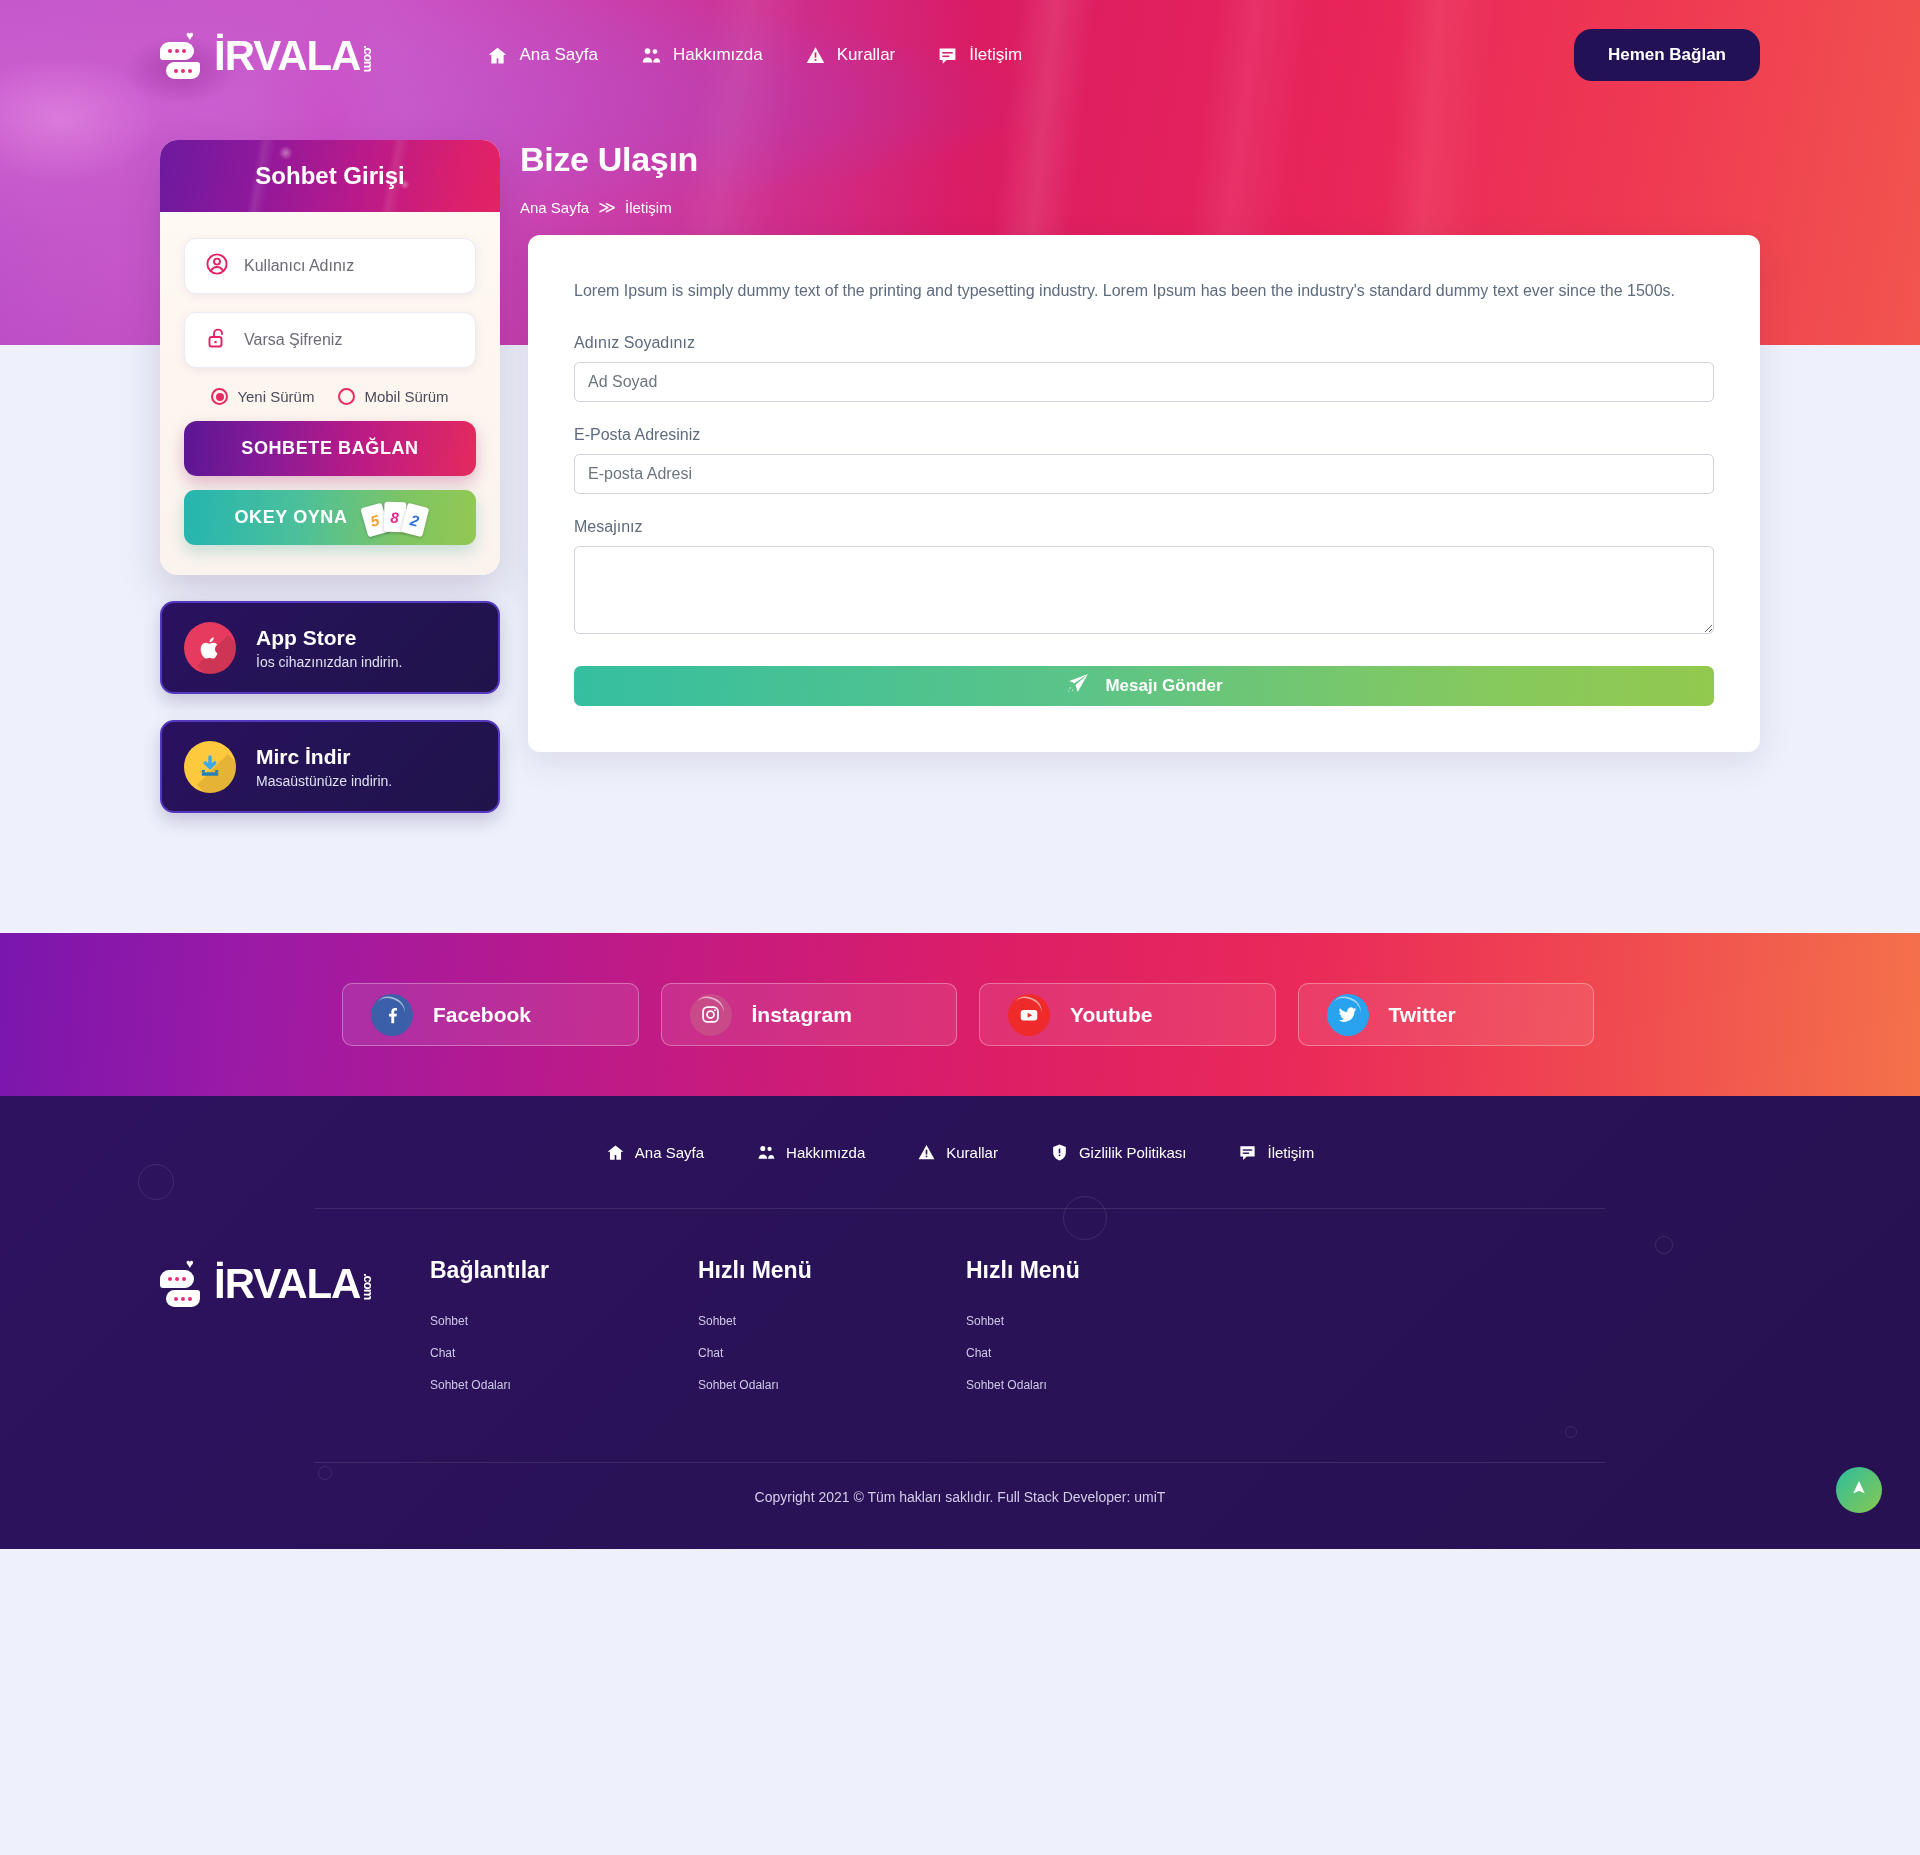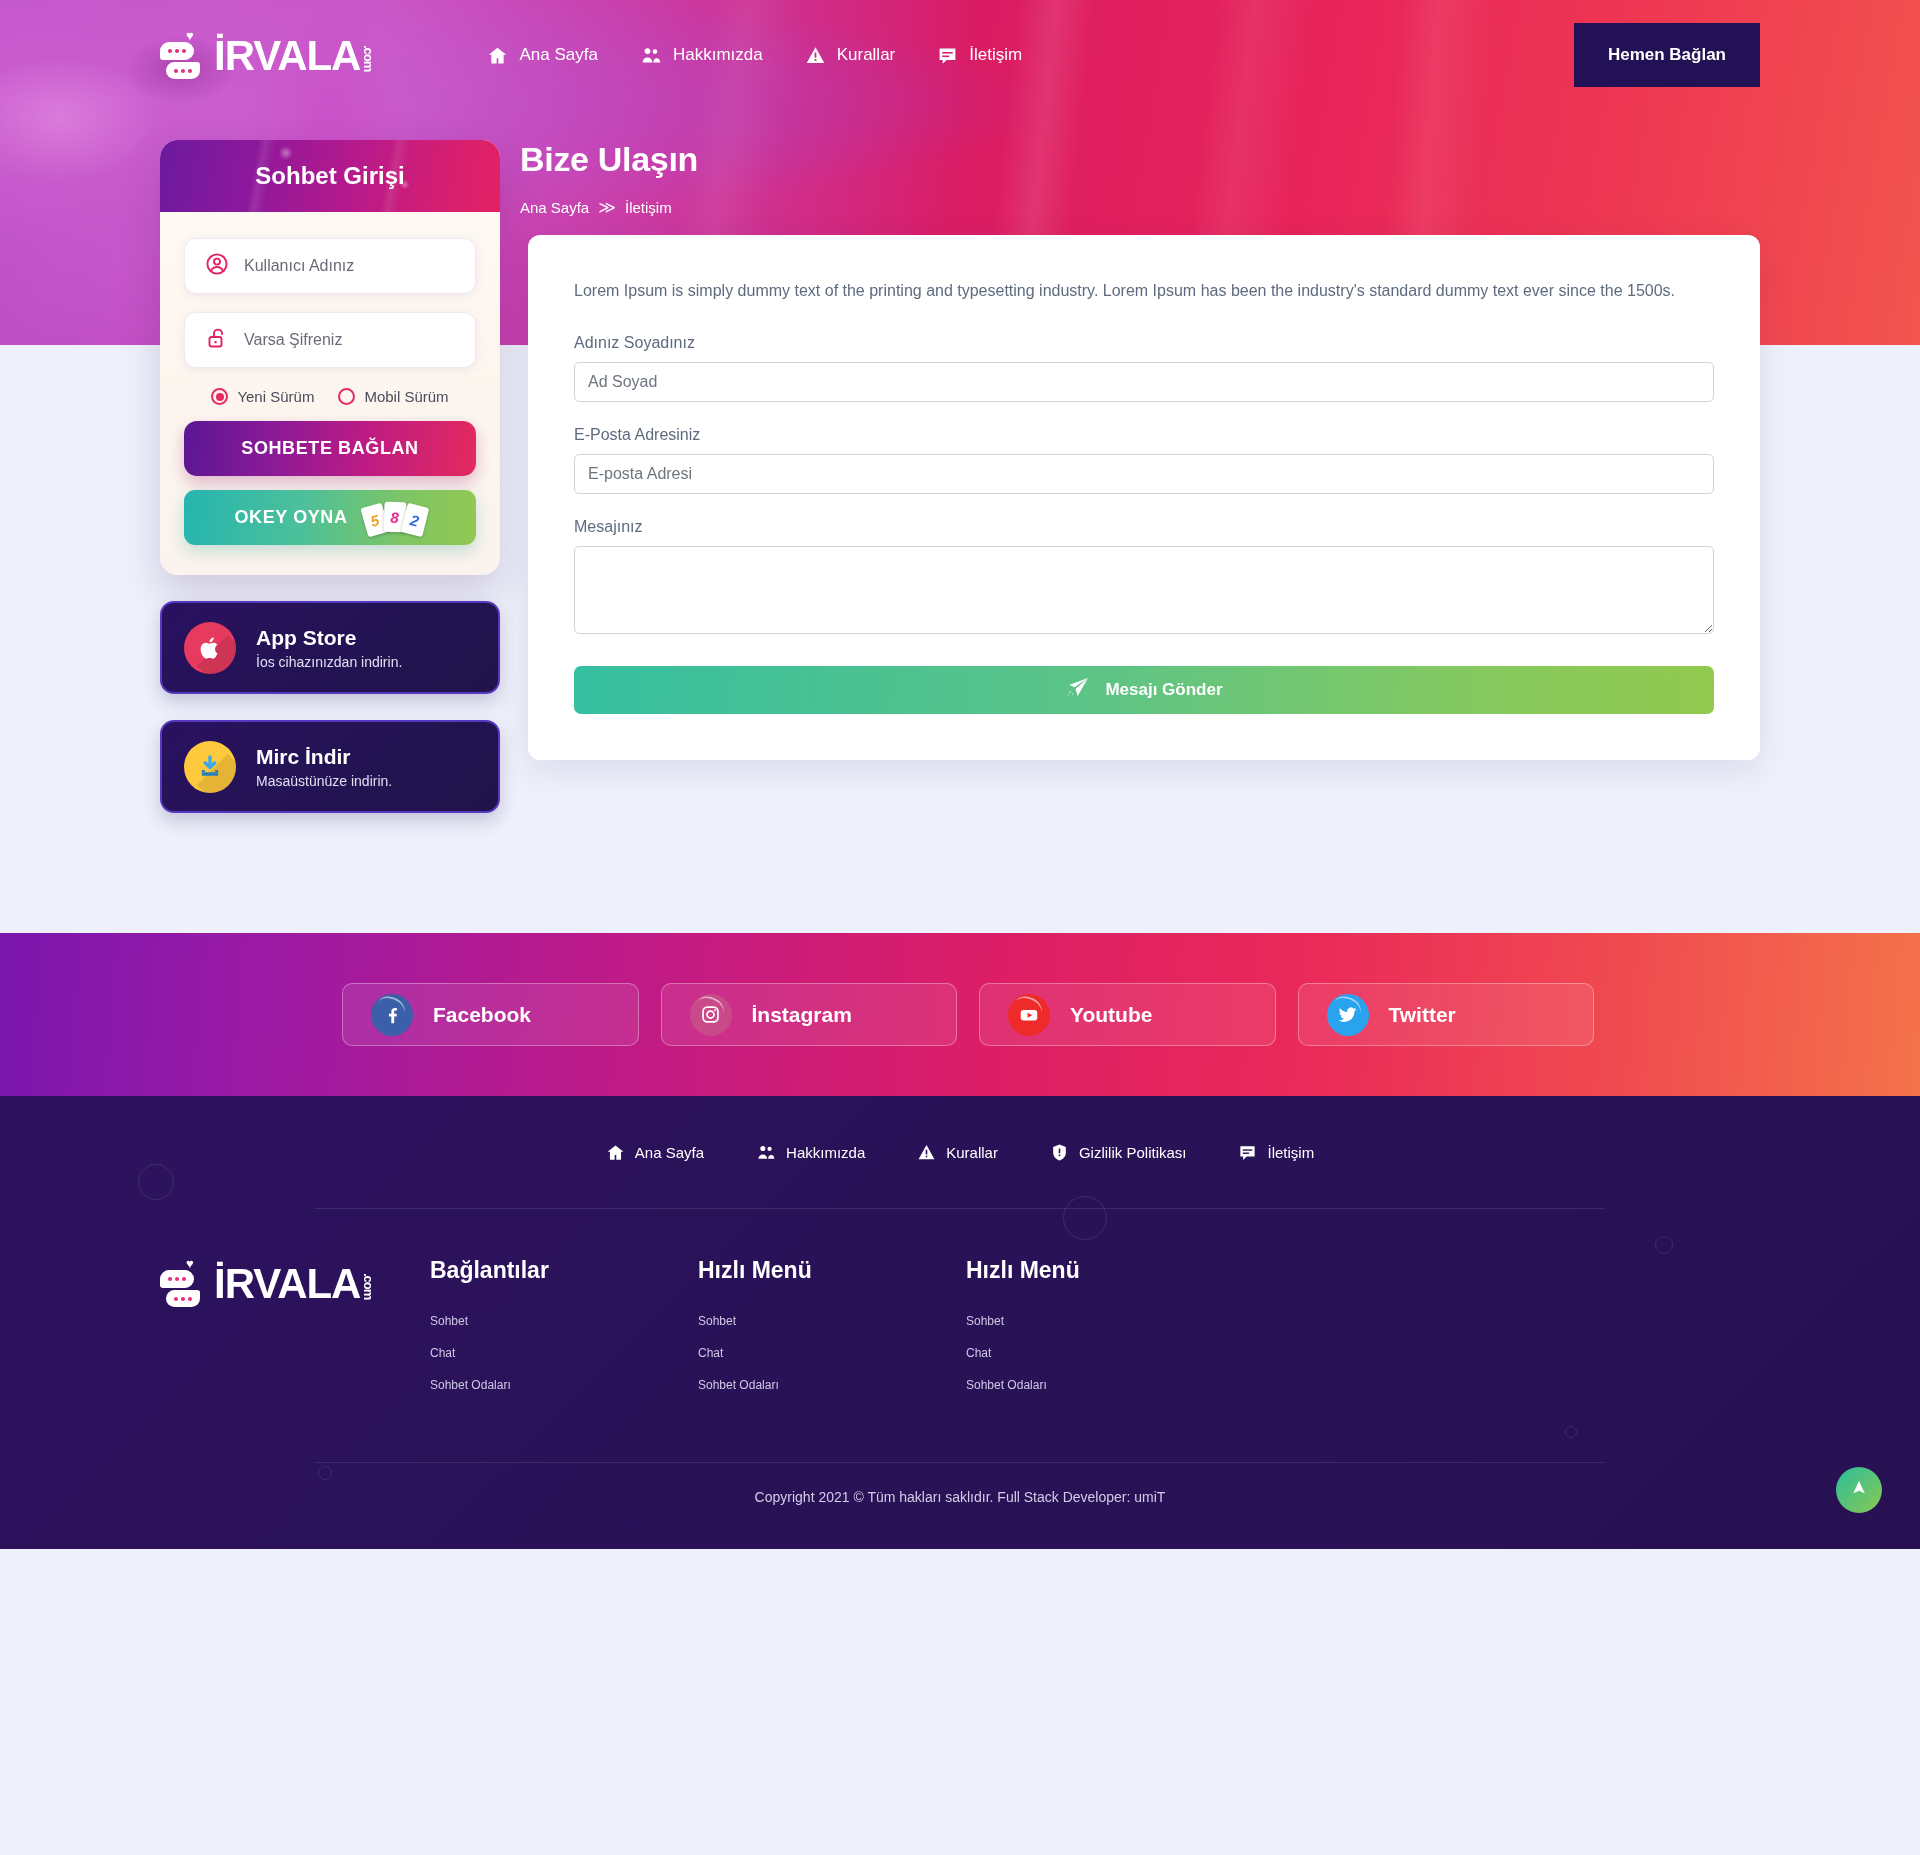--- a/index.html
+++ b/index.html
@@ -71,21 +71,21 @@
   .logo-dotcom{ color:#fff; font-size:13px; font-weight:bold; line-height:1; transform:translateY(-6px);
     writing-mode:vertical-rl; text-orientation:mixed; letter-spacing:-1px; }
 
   .nav-links{ display:flex; align-items:center; gap:42px; margin-left:112px; }
   .nav-link{ display:flex; align-items:center; gap:11px; color:#fff; font-size:17px; cursor:pointer; white-space:nowrap;}
   .nav-link svg{ display:block; }
   .nav-cta{
     margin-left:auto;
     background:#231156; color:#fff; border:none;
     font-family:inherit; font-size:17px; font-weight:bold;
-    padding:0 34px; height:64px; border-radius:0; cursor:pointer;
+    padding:0 34px; height:52px; border-radius:18px; cursor:pointer;
   }
 
   
   .hero-head{ position:relative; z-index:3; width:1600px; margin:0 auto; padding-left:360px; padding-top:30px;}
   .hero-title{ color:#fff; font-size:34px; font-weight:bold; letter-spacing:-.3px;}
   .crumb{ margin-top:18px; color:#fff; font-size:15px; display:flex; align-items:center; gap:9px;}
   .crumb span{ cursor:pointer; }
   .crumb .sep{ font-size:17px; opacity:.95; cursor:default;}
 
   
@@ -181,21 +181,21 @@
     padding:0 13px; font-family:inherit; font-size:16px; color:#495057; outline:none; background:#fff;
     margin-bottom:24px;
   }
   .finput::placeholder{ color:#6c757d; }
   .ftextarea{
     width:100%; height:88px; border:1px solid #ced4da; border-radius:5px;
     padding:10px 13px; font-family:inherit; font-size:16px; color:#495057; outline:none; resize:vertical;
     margin-bottom:32px; display:block;
   }
   .btn-send{
-    width:100%; height:48px; border:none; border-radius:7px; cursor:pointer;
+    width:100%; height:40px; border:none; border-radius:7px; cursor:pointer;
     display:flex; align-items:center; justify-content:center; gap:14px;
     color:#fff; font-family:inherit; font-size:17px; font-weight:bold;
     background:linear-gradient(95deg,#35bfa0 0%, #5cc487 45%, #86c95e 80%, #92c94f 100%);
   }
 
   
   .social{
     height:163px; display:flex; align-items:center;
     background:linear-gradient(95deg,#7a16ad 0%, #9b1aa6 13%, #c01a86 33%, #dd1e66 52%, #ea2a59 68%, #f04a50 84%, #f4724a 100%);
   }

